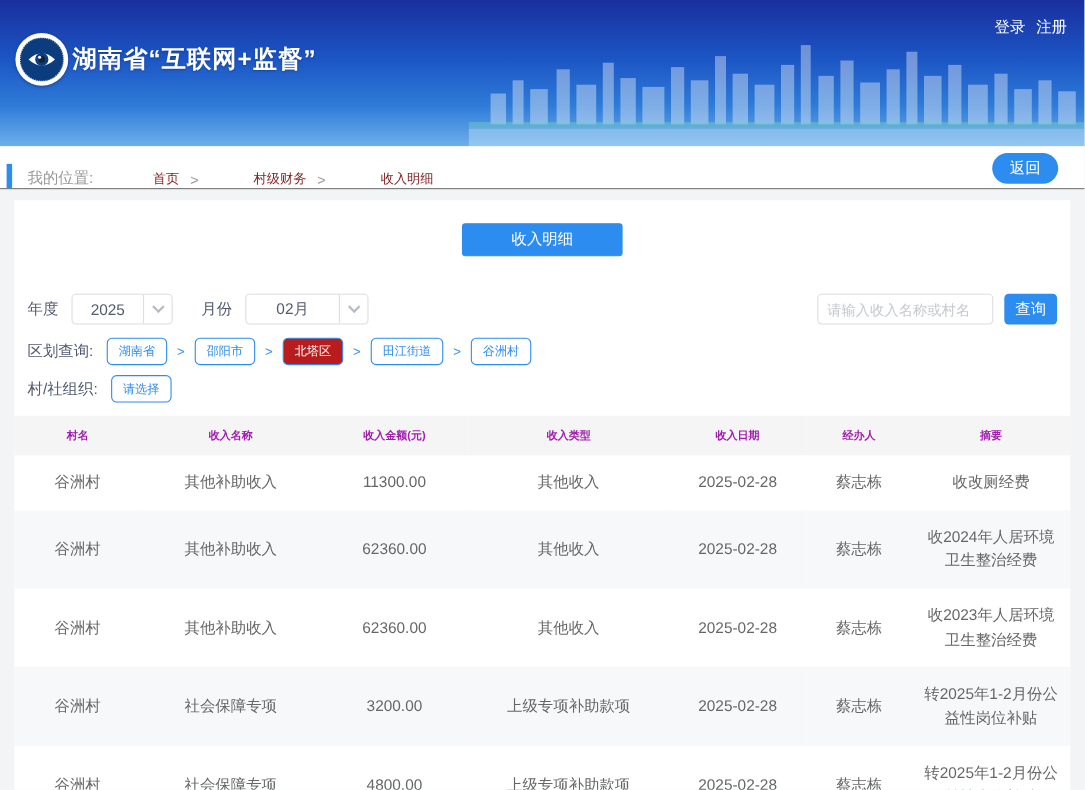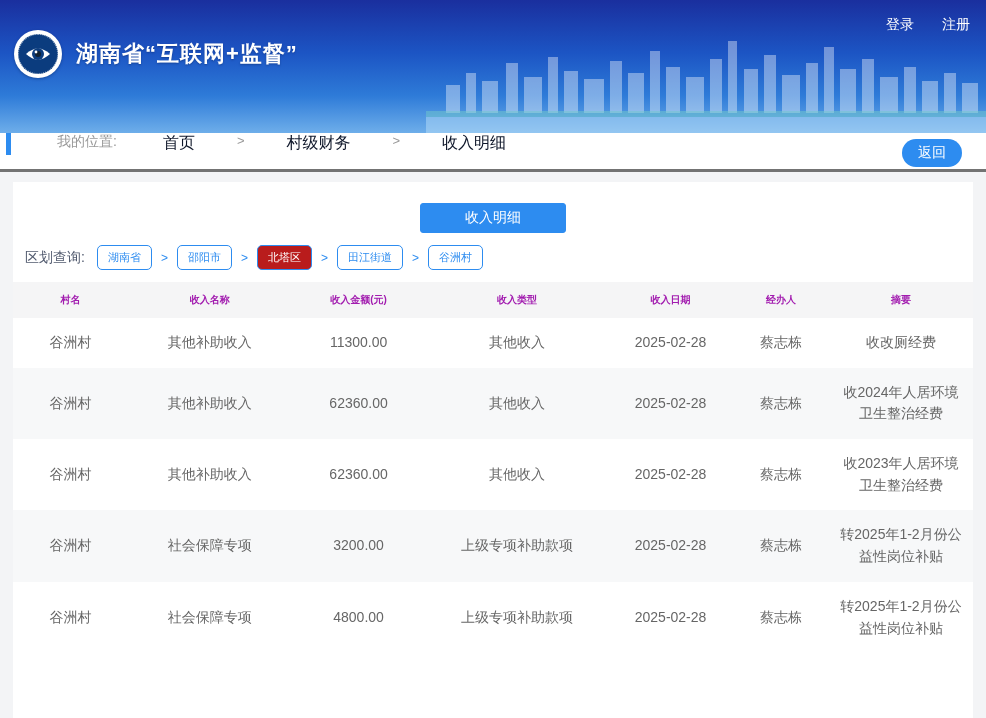--- a/index.html
+++ b/index.html
@@ -5,36 +5,36 @@
   * { margin:0; padding:0; box-sizing:border-box; }
   html,body { width:986px; height:718px; overflow:hidden;
     font-family:"Liberation Sans","DejaVu Sans",sans-serif; background:#f3f4f6; }
 
   
   .site-header { position:relative; height:133px;
     background:linear-gradient(180deg,#1a2f9e 0%,#1c55c4 40%,#2e7bd8 72%,#6eaeea 100%);
     overflow:hidden; }
   .skyline { position:absolute; right:0; bottom:0; width:560px; height:100px; opacity:.85; }
   .auth-links { position:absolute; top:16px; right:16px; color:#fff; font-size:14px; }
-  .auth-links a { color:#fff; text-decoration:none; margin-left:24px; cursor:pointer; }
+  .auth-links a { color:#fff; text-decoration:none; margin-left:6px; cursor:pointer; }
   .brand { position:absolute; left:14px; top:30px; display:flex; align-items:center; }
   .logo-badge { width:48px; height:48px; border-radius:50%; background:#fff;
     display:flex; align-items:center; justify-content:center;
     box-shadow:0 1px 3px rgba(0,30,80,.4); }
   .logo-inner { width:40px; height:40px; border-radius:50%; background:#0b3c7e;
     display:flex; align-items:center; justify-content:center; border:1px dotted rgba(255,255,255,.55); }
-  .site-title { color:#fff; font-size:22px; font-weight:bold; margin-left:14px;
+  .site-title { color:#fff; font-size:22px; font-weight:bold; margin-left:4px;
     letter-spacing:1px; text-shadow:0 1px 2px rgba(0,20,60,.35); }
 
   
-  .crumb-bar { height:39px; background:#fff; border-bottom:3px solid #737373;
-    display:flex; align-items:flex-start; position:relative;gap:32px; }
+  .crumb-bar { height:39px; background:#fff; border-bottom:1px solid #737373;
+    display:flex; align-items:flex-end; position:relative; }
   .crumb-accent { width:5px; height:22px; background:#2d8cf0; margin:0 14px 0 6px; }
   .crumb-bar .label { color:#999; font-size:14px; margin-right:14px; }
-  .crumb-link { color:#0f172a; font-size:16px; text-decoration:none; cursor:pointer; }
+  .crumb-link { color:#7f1d1d; font-size:12px; text-decoration:none; cursor:pointer;margin-left:40px; }
   .crumb-sep { color:#999; font-size:13px; margin:0 10px; }
   .back-btn { position:absolute; right:24px; top:6px; background:#2d8cf0; color:#fff;
     border:none; border-radius:14px; font-size:14px; padding:5px 16px; cursor:pointer; }
 
   
   .card { background:#fff; margin:10px 13px 0 13px; min-height:550px; padding-bottom:4px; }
 
   .tabs { display:flex; justify-content:center; gap:16px; padding-top:21px; }
   .tab { width:146px; height:30px; font-size:14px; border-radius:3px; cursor:pointer;
     display:flex; align-items:center; justify-content:center; }
@@ -146,34 +146,57 @@
   <a class="crumb-link">收入明细</a>
   <button class="back-btn">返回</button>
 </div>
 
 <div class="card">
 
   <div class="tabs">
     <div class="tab active">收入明细</div>
   </div>
 
+  <div class="filter-row1">
+    <span class="f-label">年度</span>
+    <div class="select-box sel-year">
+      <span class="select-value">2025</span>
+      <span class="select-arrow">
+          <i class="chev"></i>
+        </span>
+    </div>
+    <span class="f-label">月份</span>
+    <div class="select-box sel-month">
+      <span class="select-value">02月</span>
+      <span class="select-arrow">
+          <i class="chev"></i>
+        </span>
+    </div>
+    <span class="spacer"></span>
+    <input class="search-input" placeholder="请输入收入名称或村名" style="">
+    <button class="query-btn">查询</button>
+  </div>
 
   <div class="filter-row2">
     <span class="f-label">区划查询:</span>
     <button class="region-btn">湖南省</button>
     <span class="region-sep">&gt;</span>
     <button class="region-btn">邵阳市</button>
     <span class="region-sep">&gt;</span>
     <button class="region-btn active">北塔区</button>
     <span class="region-sep">&gt;</span>
     <button class="region-btn">田江街道</button>
     <span class="region-sep">&gt;</span>
     <button class="region-btn">谷洲村</button>
   </div>
 
+  <div class="filter-row3">
+    <span class="f-label">村/社组织:</span>
+    <button class="region-btn">请选择</button>
+  </div>
 
   <table class="data">
     <colgroup>
       <col class="c0">
         <col class="c1">
         <col class="c2">
         <col class="c3">
         <col class="c4">
         <col class="c5">
         <col class="c6">

